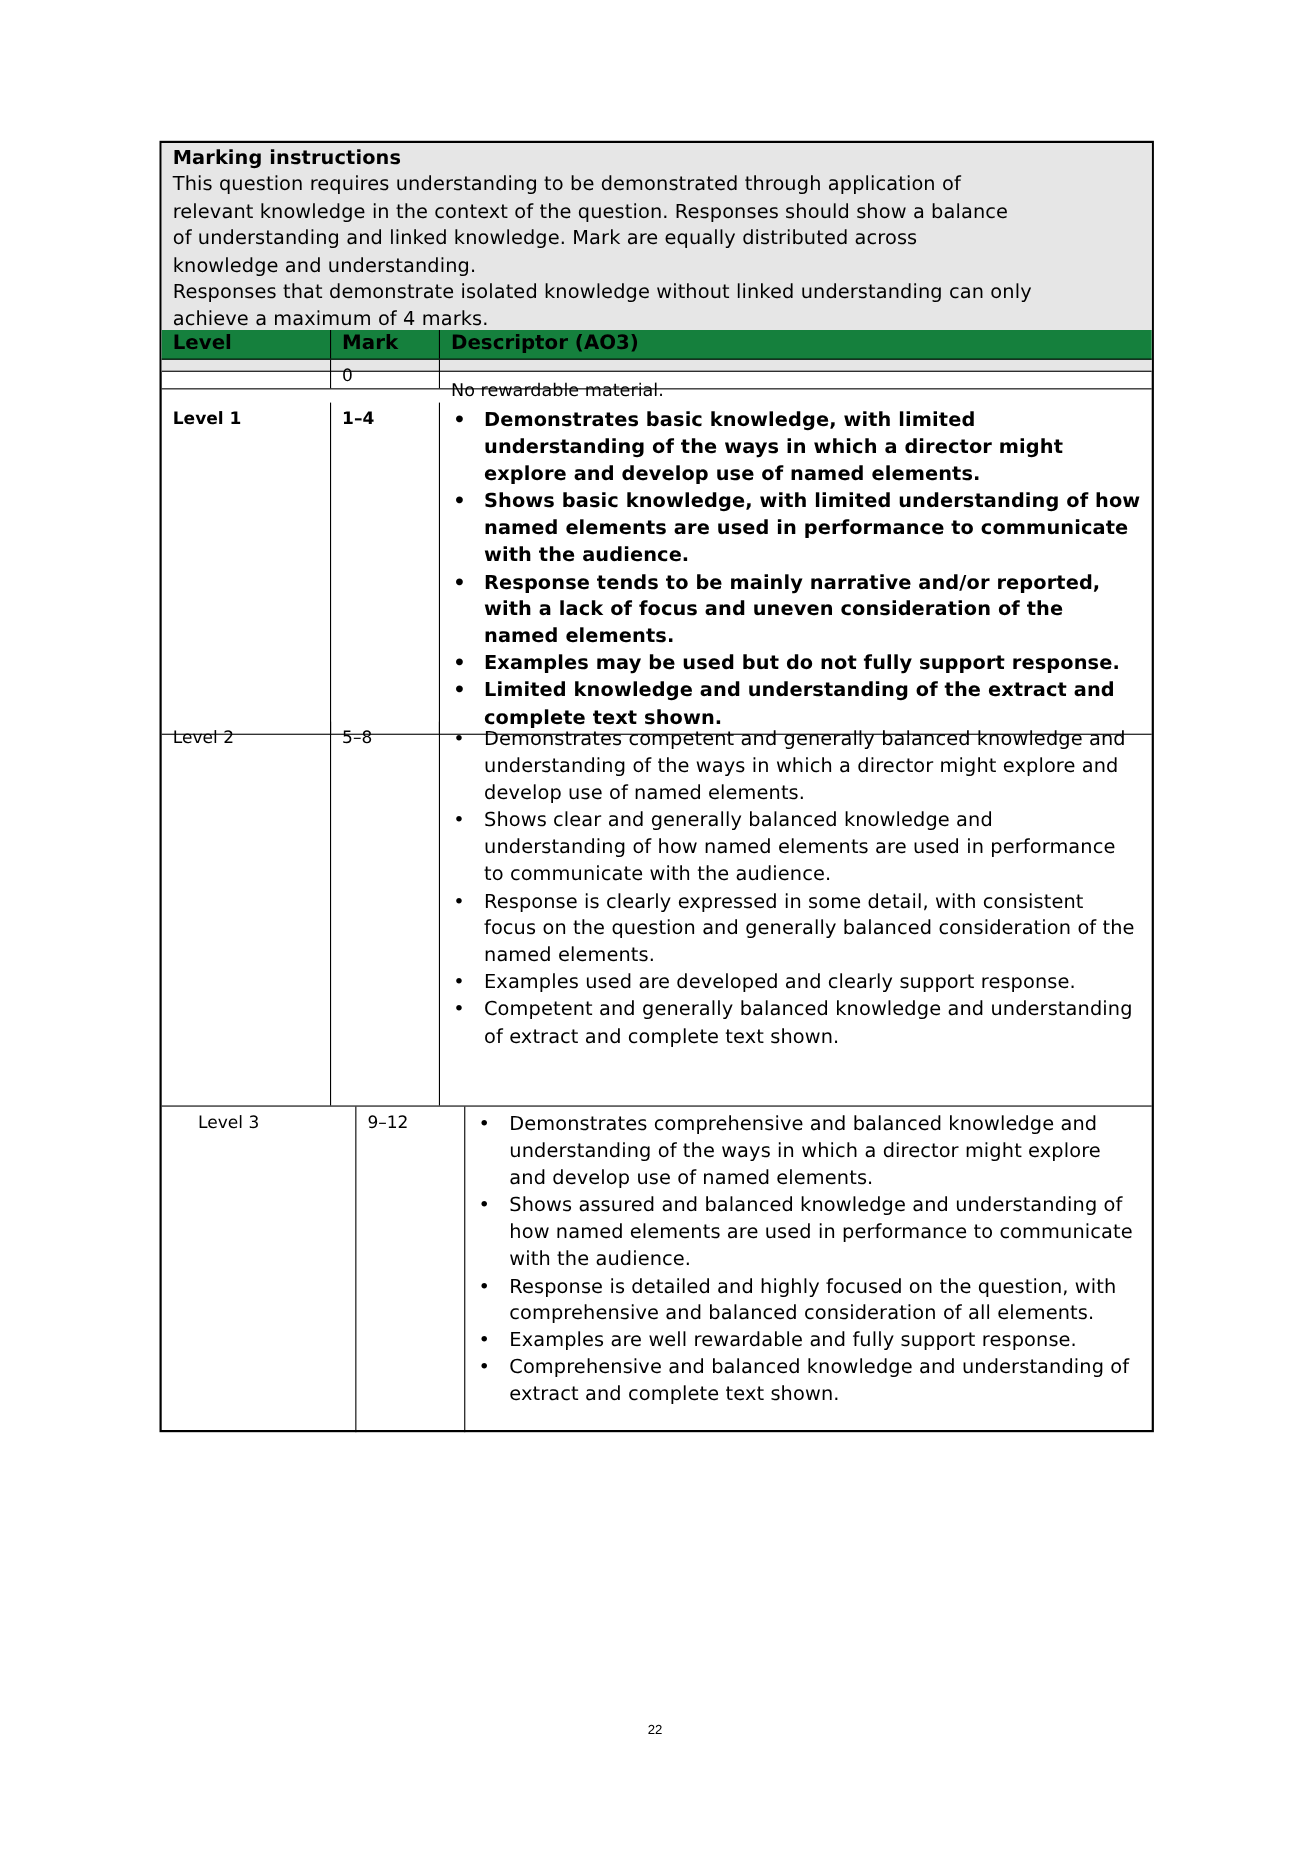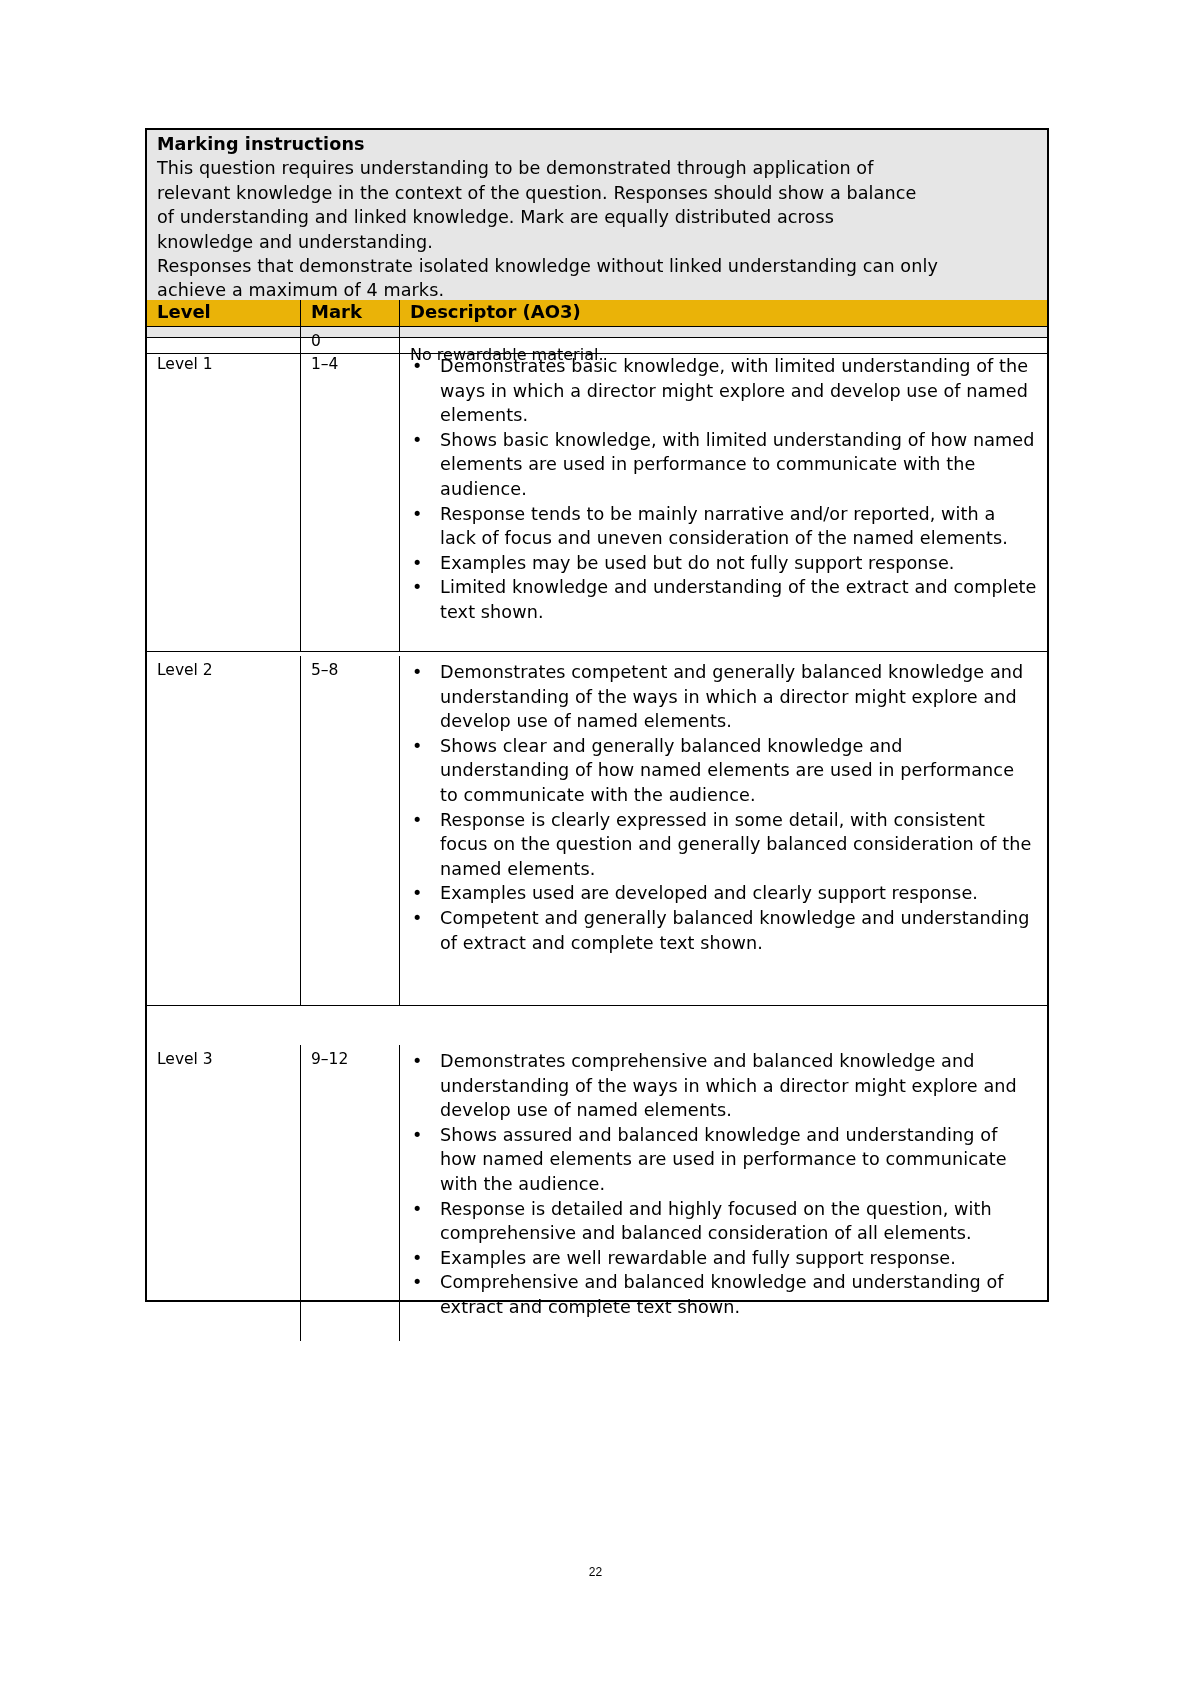--- a/index.html
+++ b/index.html
@@ -10,21 +10,21 @@
   .instr { position: absolute; left: 0; top: 0; right: 0; height: 208px; background: #e6e6e6;
            border-bottom: 1px solid #000; box-sizing: border-box; padding: 2px 10px 0 10px;
            font-size: 17.6px; line-height: 24.4px; letter-spacing: 0.1px; }
   .instr .h { font-weight: bold; }
   .row { position: absolute; left: 0; right: 0; box-sizing: border-box; border-bottom: 1.5px solid #000; }
   .row:last-child { border-bottom: none; }
   .cell { position: absolute; top: 0; bottom: 0; box-sizing: border-box; }
   .c1 { left: 0; width: 154px; border-right: 1.5px solid #000; padding: 4px 10px; }
   .c2 { left: 154px; width: 99px; border-right: 1.5px solid #000; padding: 4px 10px; }
   .c3 { left: 253px; right: 0; padding: 4px 10px; }
-  .hdr { background: #eab308; font-weight: bold; font-size: 18px; line-height: 22px; }
+  .hdr { background: #15803d; font-weight: bold; font-size: 18px; line-height: 22px; }
   .hdr .cell { padding: 1px 10px; }
   .small { font-size: 15.5px; line-height: 20px; }
   .zero .c3 { font-size: 16px; line-height: 20px; padding-top: 18px; }
   ul.b { list-style: none; margin: 0; padding: 0; }
   ul.b li { position: relative; padding-left: 30px; font-size: 17.6px; line-height: 24.6px;
             letter-spacing: 0.1px; }
   ul.b li .dot { position: absolute; left: 2px; top: 0; }
   .page-num { position: absolute; left: 0; width: 1191px; top: 1565px; text-align: center;
               font-size: 12px; font-family: "Liberation Sans", sans-serif; }
 </style>
@@ -47,21 +47,21 @@
     <div class="cell c2">Mark</div>
     <div class="cell c3">Descriptor (AO3)</div>
   </div>
 
   <div class="row zero" style="top:197px;height:27px;">
     <div class="cell c1 small"></div>
     <div class="cell c2 small">0</div>
     <div class="cell c3">No rewardable material.</div>
   </div>
 
-  <div class="row" style="top:220px;height:302px;">
+  <div class="row" style="top:236px;height:302px;font-weight:bold;">
     <div class="cell c1 small">Level 1</div>
     <div class="cell c2 small">1–4</div>
     <div class="cell c3">
       <ul class="b">
         <li><span class="dot">•</span><span>Demonstrates basic knowledge, with limited understanding of the ways in which a director might explore and develop use of named elements.</span></li>
         <li><span class="dot">•</span><span>Shows basic knowledge, with limited understanding of how named elements are used in performance to communicate with the audience.</span></li>
         <li><span class="dot">•</span><span>Response tends to be mainly narrative and/or reported, with a lack of focus and uneven consideration of the named elements.</span></li>
         <li><span class="dot">•</span><span>Examples may be used but do not fully support response.</span></li>
         <li><span class="dot">•</span><span>Limited knowledge and understanding of the extract and complete text shown.</span></li>
       </ul>
@@ -75,21 +75,21 @@
       <ul class="b">
         <li><span class="dot">•</span><span>Demonstrates competent and generally balanced knowledge and understanding of the ways in which a director might explore and develop use of named elements.</span></li>
         <li><span class="dot">•</span><span>Shows clear and generally balanced knowledge and understanding of how named elements are used in performance to communicate with the audience.</span></li>
         <li><span class="dot">•</span><span>Response is clearly expressed in some detail, with consistent focus on the question and generally balanced consideration of the named elements.</span></li>
         <li><span class="dot">•</span><span>Examples used are developed and clearly support response.</span></li>
         <li><span class="dot">•</span><span>Competent and generally balanced knowledge and understanding of extract and complete text shown.</span></li>
       </ul>
     </div>
   </div>
 
-  <div class="row" style="top:915px;height:296px;">
+  <div class="row" style="top:876px;height:296px;margin-left:23px;">
     <div class="cell c1 small">Level 3</div>
     <div class="cell c2 small">9–12</div>
     <div class="cell c3">
       <ul class="b">
         <li><span class="dot">•</span><span>Demonstrates comprehensive and balanced knowledge and understanding of the ways in which a director might explore and develop use of named elements.</span></li>
         <li><span class="dot">•</span><span>Shows assured and balanced knowledge and understanding of how named elements are used in performance to communicate with the audience.</span></li>
         <li><span class="dot">•</span><span>Response is detailed and highly focused on the question, with comprehensive and balanced consideration of all elements.</span></li>
         <li><span class="dot">•</span><span>Examples are well rewardable and fully support response.</span></li>
         <li><span class="dot">•</span><span>Comprehensive and balanced knowledge and understanding of extract and complete text shown.</span></li>
       </ul>

